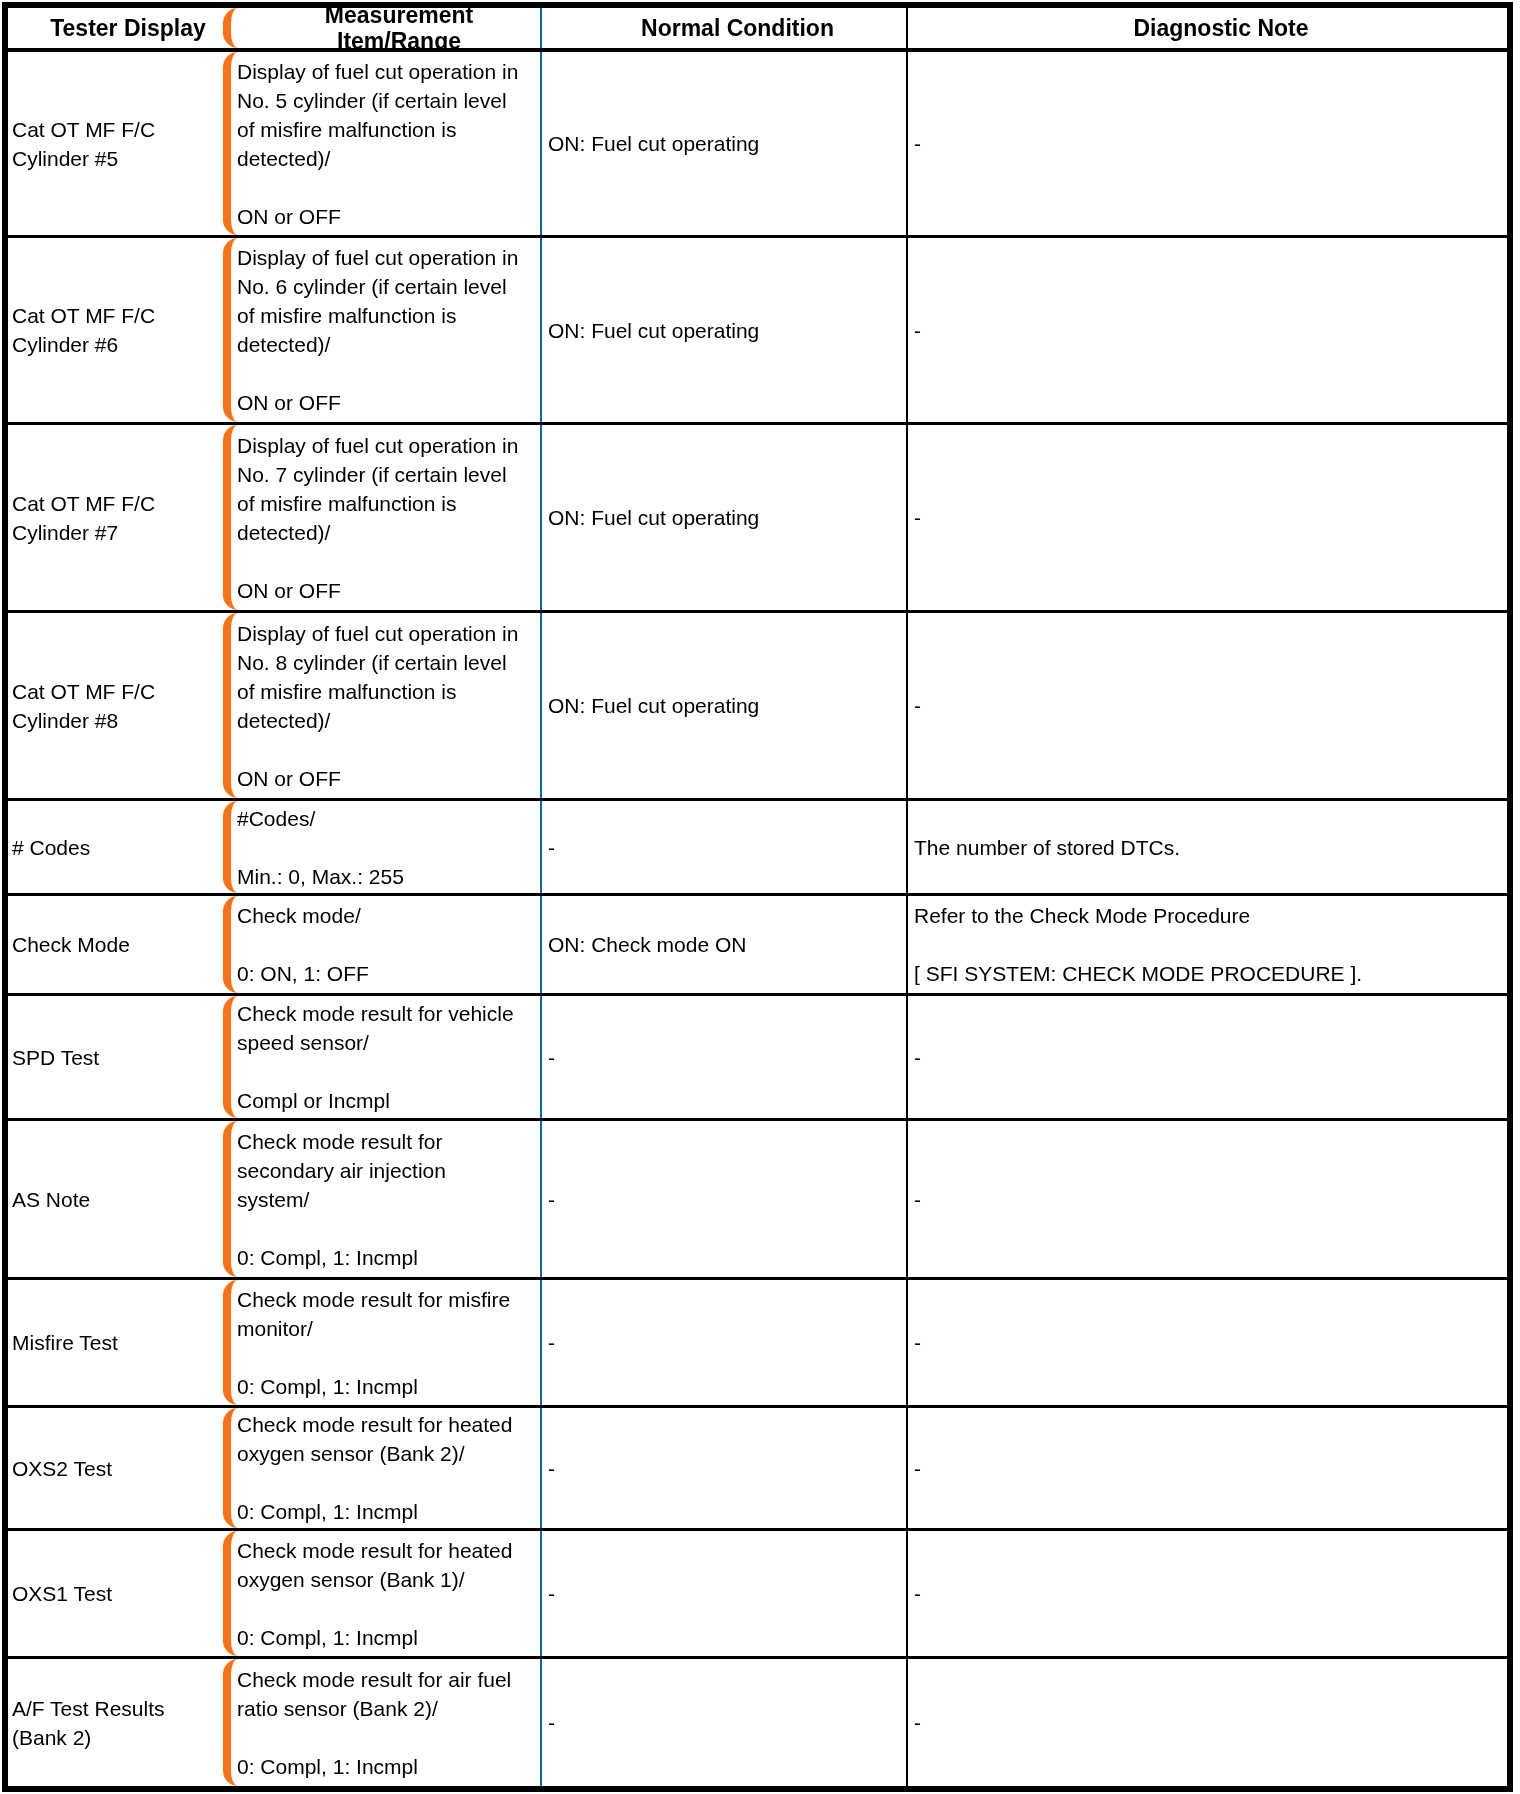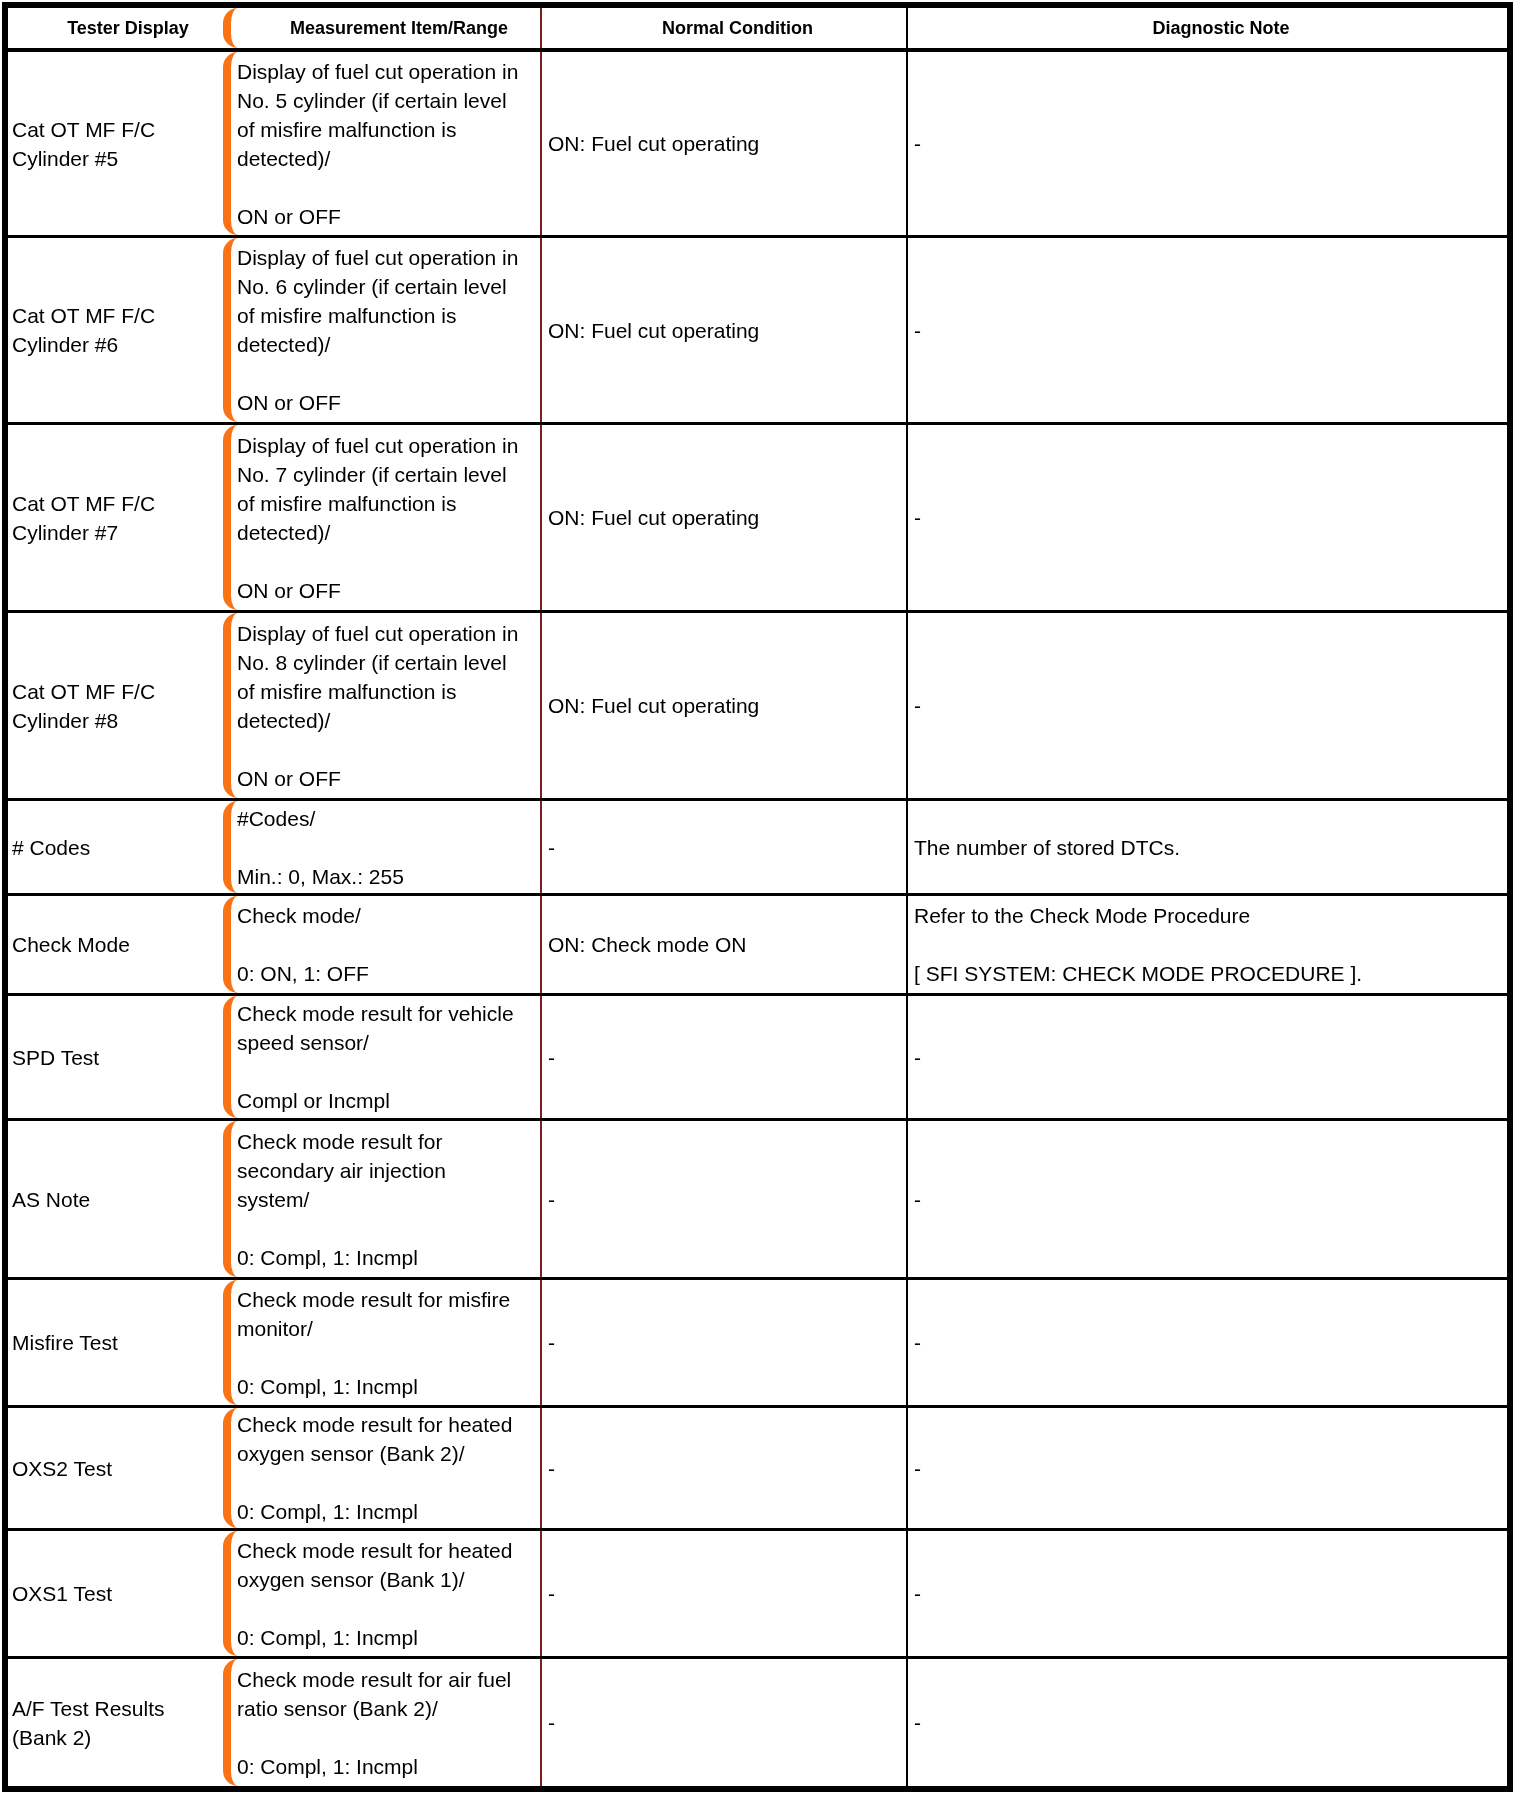--- a/index.html
+++ b/index.html
@@ -48,36 +48,36 @@
   .h130 { height: 130px; }
   .cell {
     box-sizing: border-box;
     display: flex;
     align-items: center;
     padding: 4px 8px 4px 6px;
     overflow: hidden;
   }
   .c1 { width: 215px; padding-left: 4px; }
   .c2 { width: 317px; border-left: 8px solid #f97316; border-radius: 15px; }
-  .c3 { width: 366px; border-left: 2px solid #7f1d1d; }
+  .c3 { width: 366px; border-left: 2px solid #0369a1; }
   .c4 { flex: 1 1 auto; border-left: 2px solid #000000; }
   .txt {
     white-space: pre-line;
     font-size: 21px;
     line-height: 29px;
     letter-spacing: 0px;
   }
   .bold { font-weight: normal; }
   .thead .cell {
     justify-content: center;
     text-align: center;
   }
   .thead .txt {
     font-weight: bold;
-    font-size: 18px;
+    font-size: 23px;
     line-height: 26px;
     margin-left: 29px;
   }
 </style>
 </head>
 <body>
 
 <div class="page">
   <div class="dtable">
 

